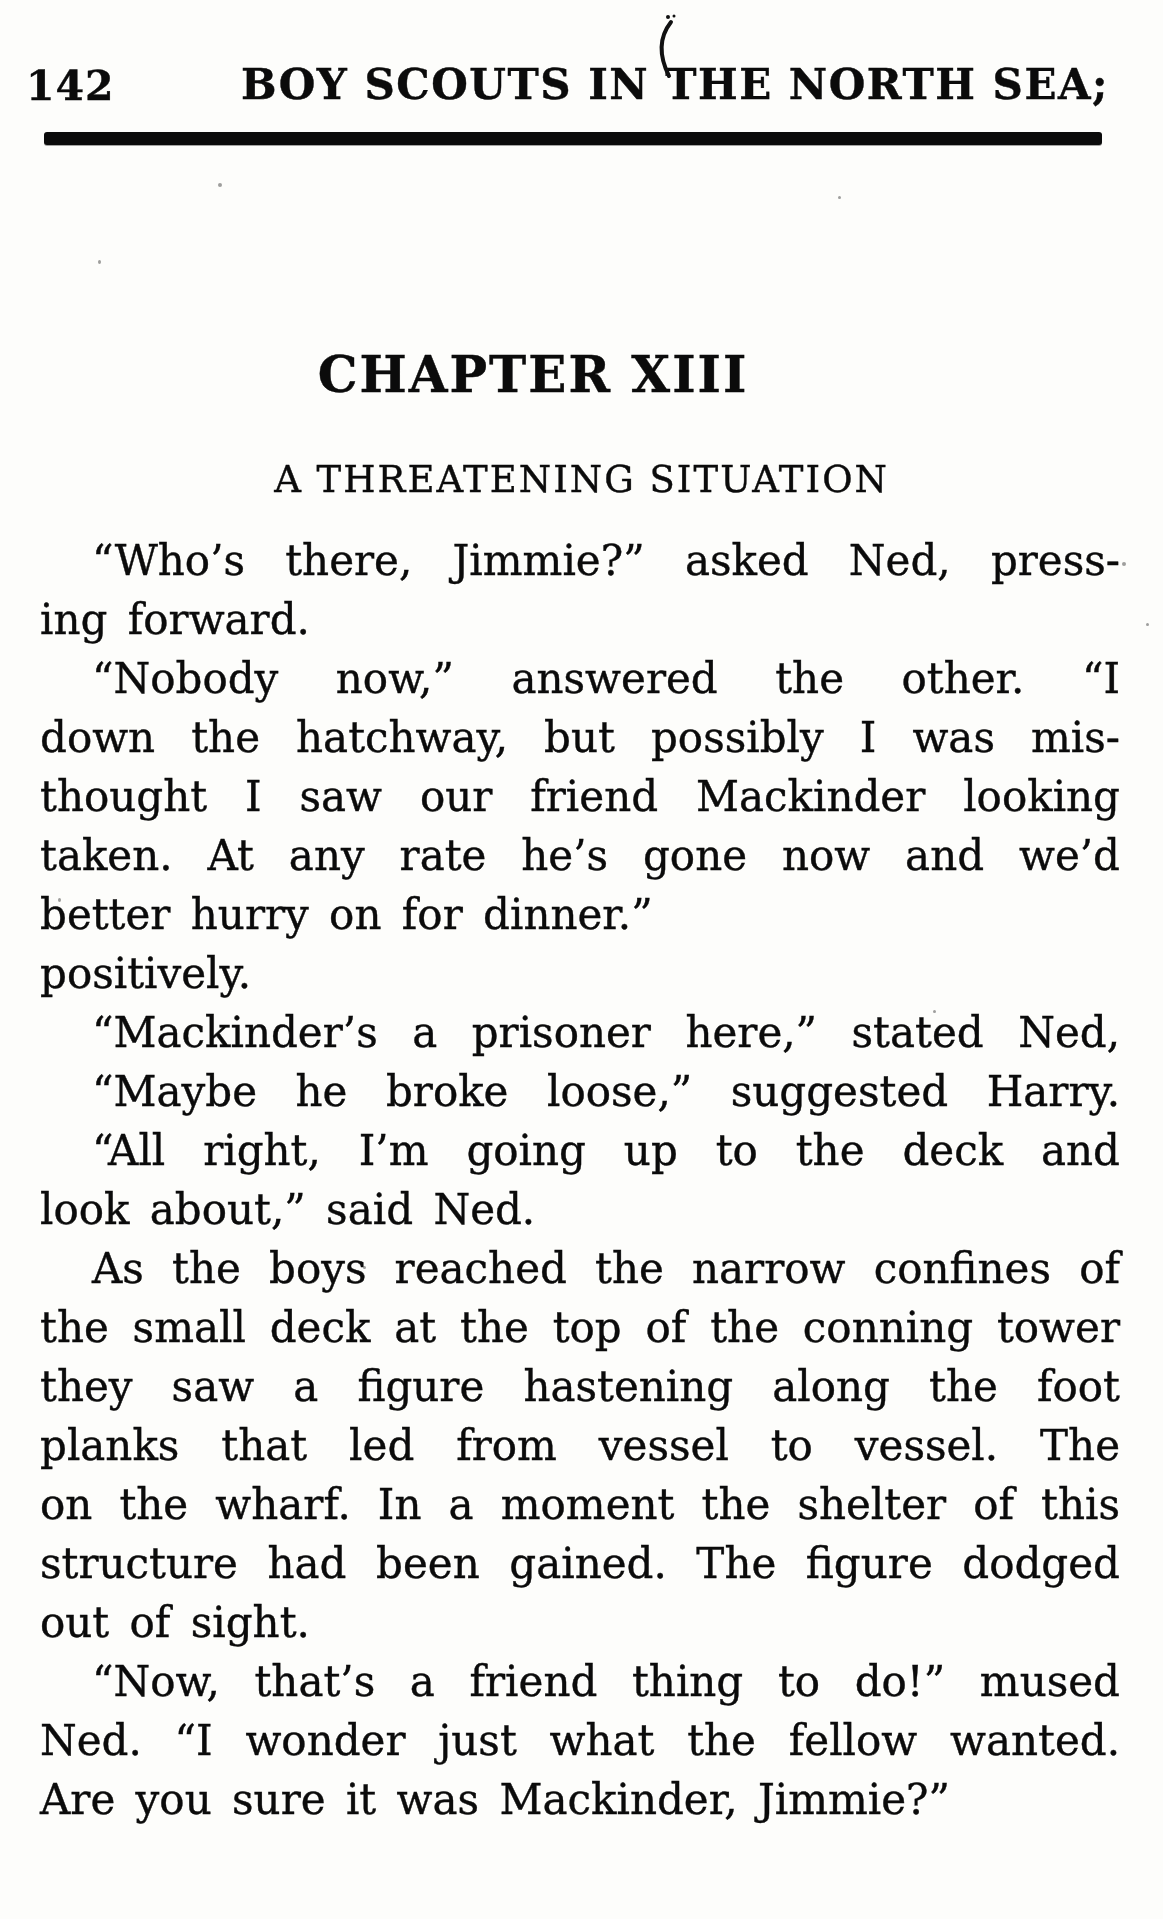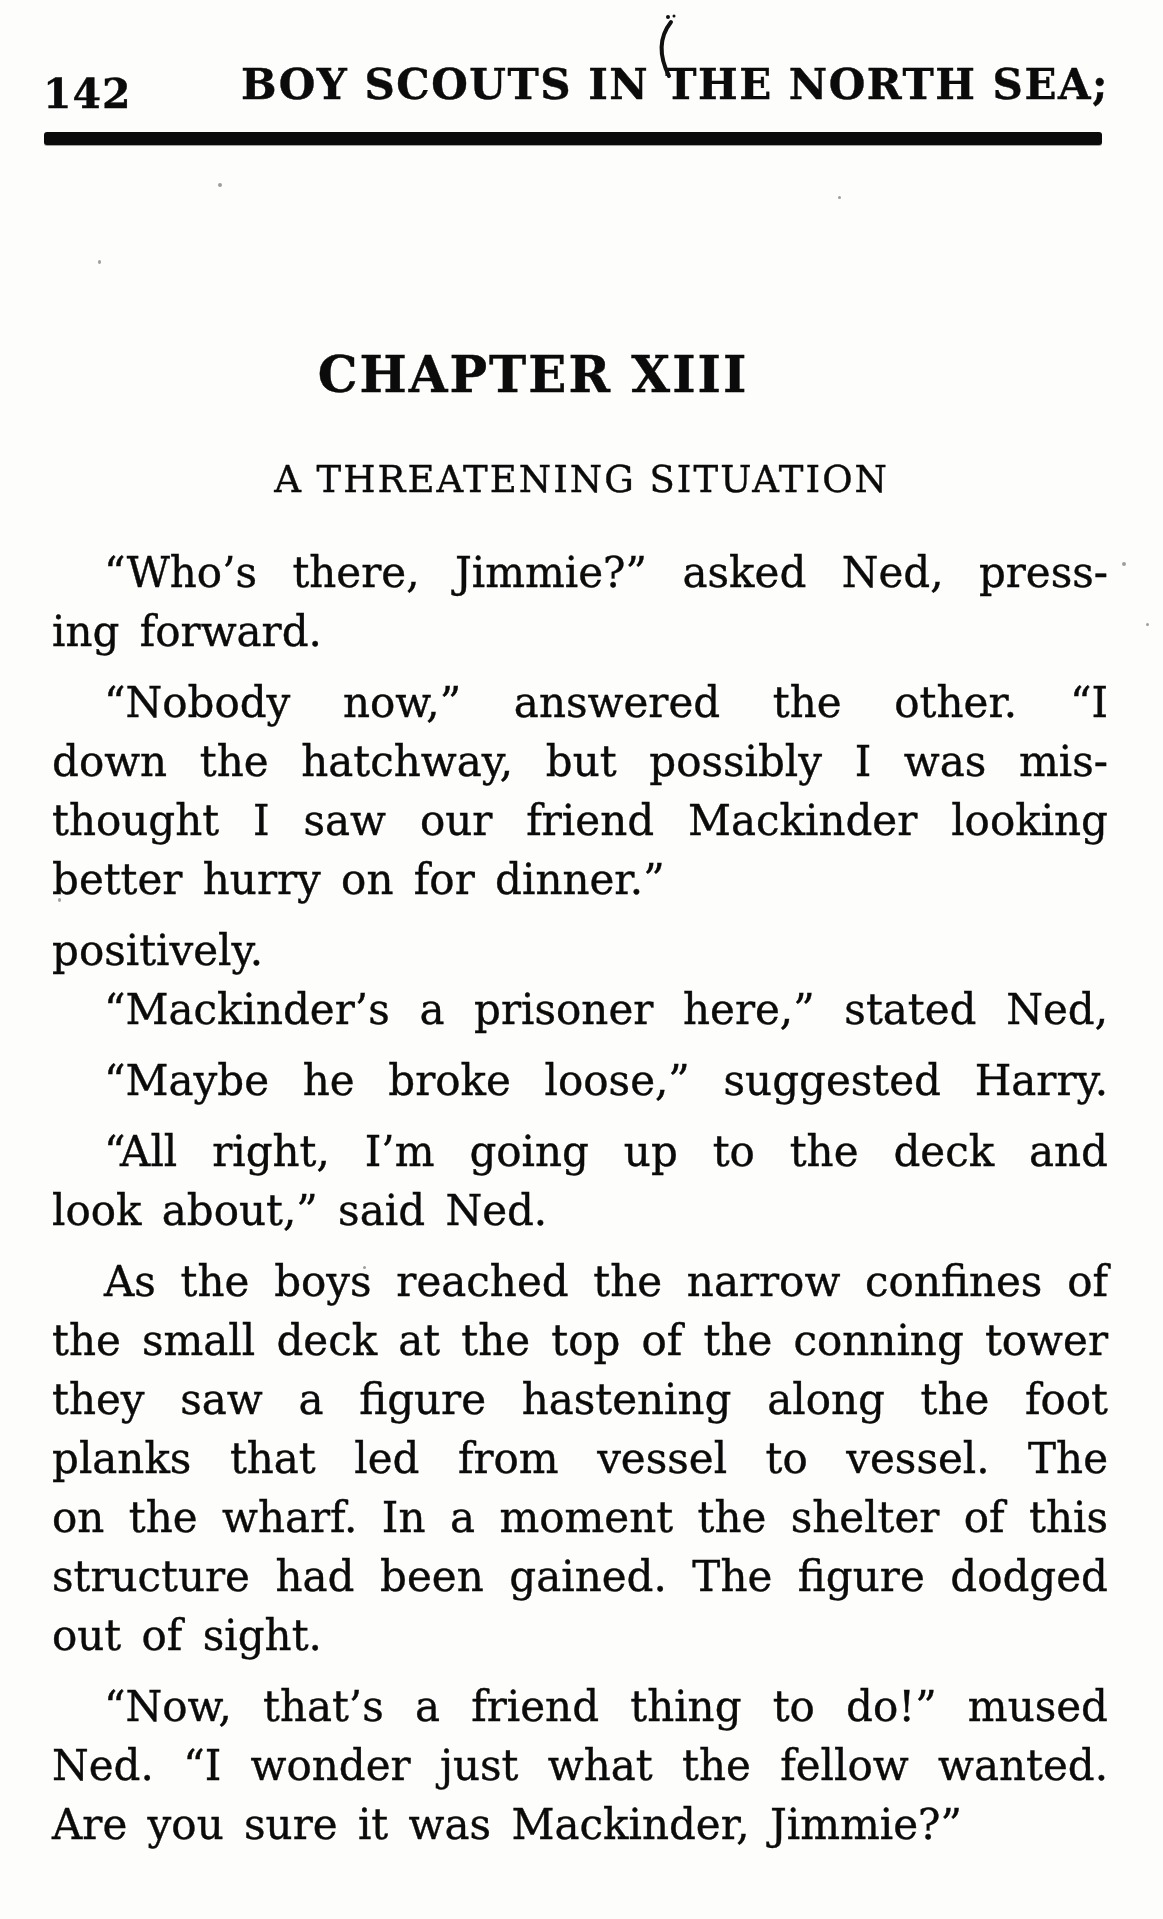--- a/index.html
+++ b/index.html
@@ -11,24 +11,23 @@
   }
   .page {
     position: relative;
     width: 1163px; height: 1919px;
     background: #fdfdfb;
     overflow: hidden;
     -webkit-text-stroke: 0.4px currentColor;
   }
   
   .page-number {
-    position: absolute; left: 43px; top: 62px;
+    position: absolute; left: 26px; top: 62px;
     font-size: 41px; font-weight: bold;
     letter-spacing: 1px;
-    margin-top: 8px;
   }
   .running-title {
     position: absolute; left: 240px; top: 60px; width: 870px;
     text-align: center;
     font-size: 42px; font-weight: bold;
     letter-spacing: 1.5px;
     white-space: nowrap;
   }
   .header-rule {
     position: absolute; left: 44px; top: 132px;
@@ -53,21 +52,21 @@
     letter-spacing: 2px;
     white-space: nowrap;
   }
   
   .text-block {
     position: absolute; left: 40px; top: 531px; width: 1080px;
     font-size: 42px;
     line-height: 59px;
     word-spacing: 3px;
   }
-  .para { margin: 12px; }
+  .para { margin: 0; }
   .line {
     text-align: justify;
     text-align-last: justify;
   }
   .line.first { padding-left: 52px; }
   .line.last {
     text-align: right;
     text-align-last: left;
     word-spacing: 7px;
   }
@@ -101,20 +100,21 @@
 
     <div class="para">
       <div class="line first">“Who’s there, Jimmie?” asked Ned, press-</div>
       <div class="line last">ing forward.</div>
     </div>
 
     <div class="para">
       <div class="line first">“Nobody now,” answered the other. “I</div>
       <div class="line">down the hatchway, but possibly I was mis-</div>
       <div class="line">thought I saw our friend Mackinder looking</div>
+      <div class="line">taken. At any rate he’s gone now and we’d</div>
       <div class="line last">better hurry on for dinner.”</div>
     </div>
 
     <div class="para">
       <div class="line last">positively.</div>
       <div class="line first">“Mackinder’s a prisoner here,” stated Ned,</div>
     </div>
 
     <div class="para">
       <div class="line first">“Maybe he broke loose,” suggested Harry.</div>

